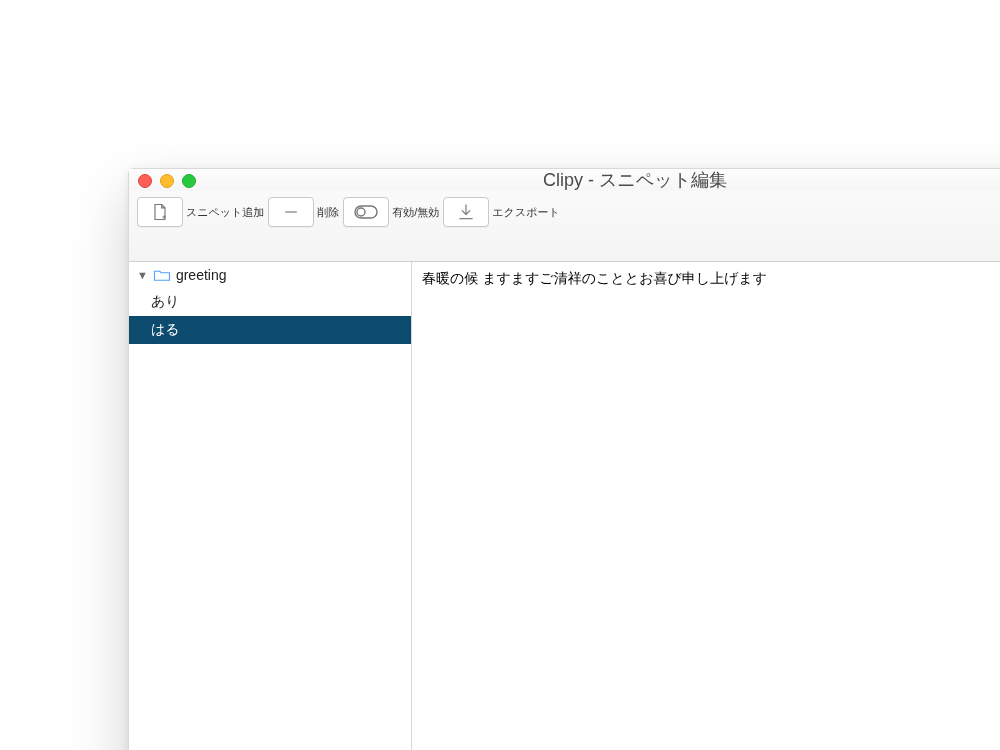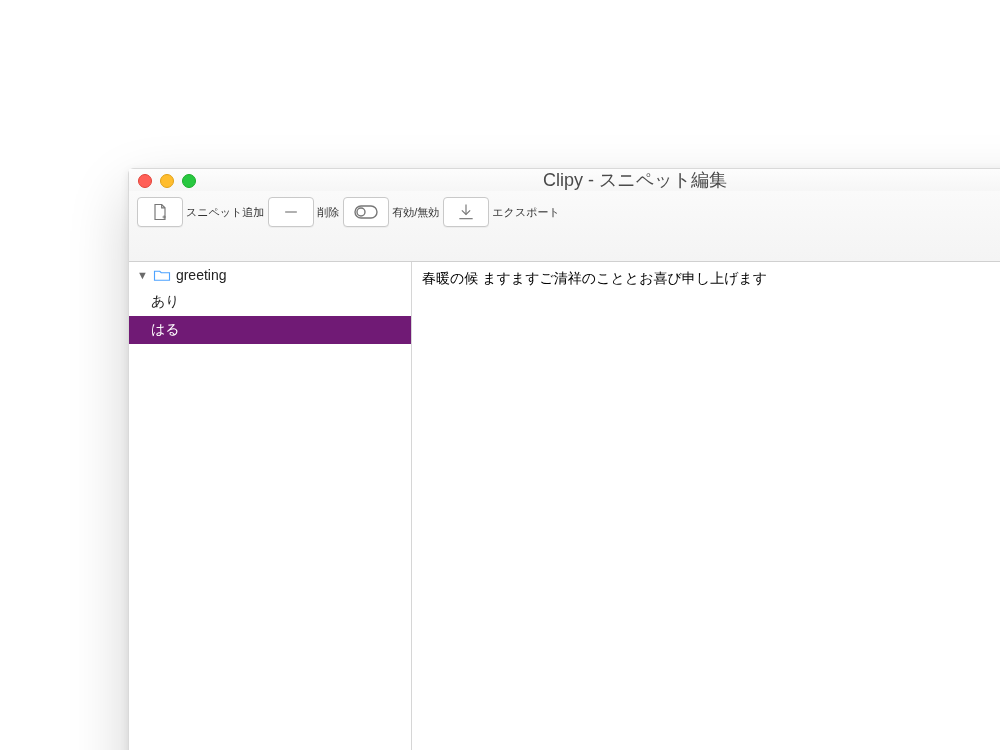--- a/index.html
+++ b/index.html
@@ -187,21 +187,21 @@
       <div class="tree-row">
         <span class="disc">▼</span>
         <svg class="folder-ic" viewBox="0 0 24 18">
             <path d="M2 4h7l2 2h11v10H2z" fill="none" stroke="#4da3ff" stroke-width="1.5"></path>
           </svg>
         <span>greeting</span>
       </div>
       <div class="snip-row">
         <span>あり</span>
       </div>
-      <div class="snip-row" style="background:#701a75;color:#ffffff;">
+      <div class="snip-row" style="background:#0c4a6e;color:#ffffff;">
         <span>はる</span>
       </div>
     </div>
     <div class="content">
       <span>春暖の候 ますますご清祥のこととお喜び申し上げます</span>
     </div>
   </div>
 </div>
 
 </body></html>

